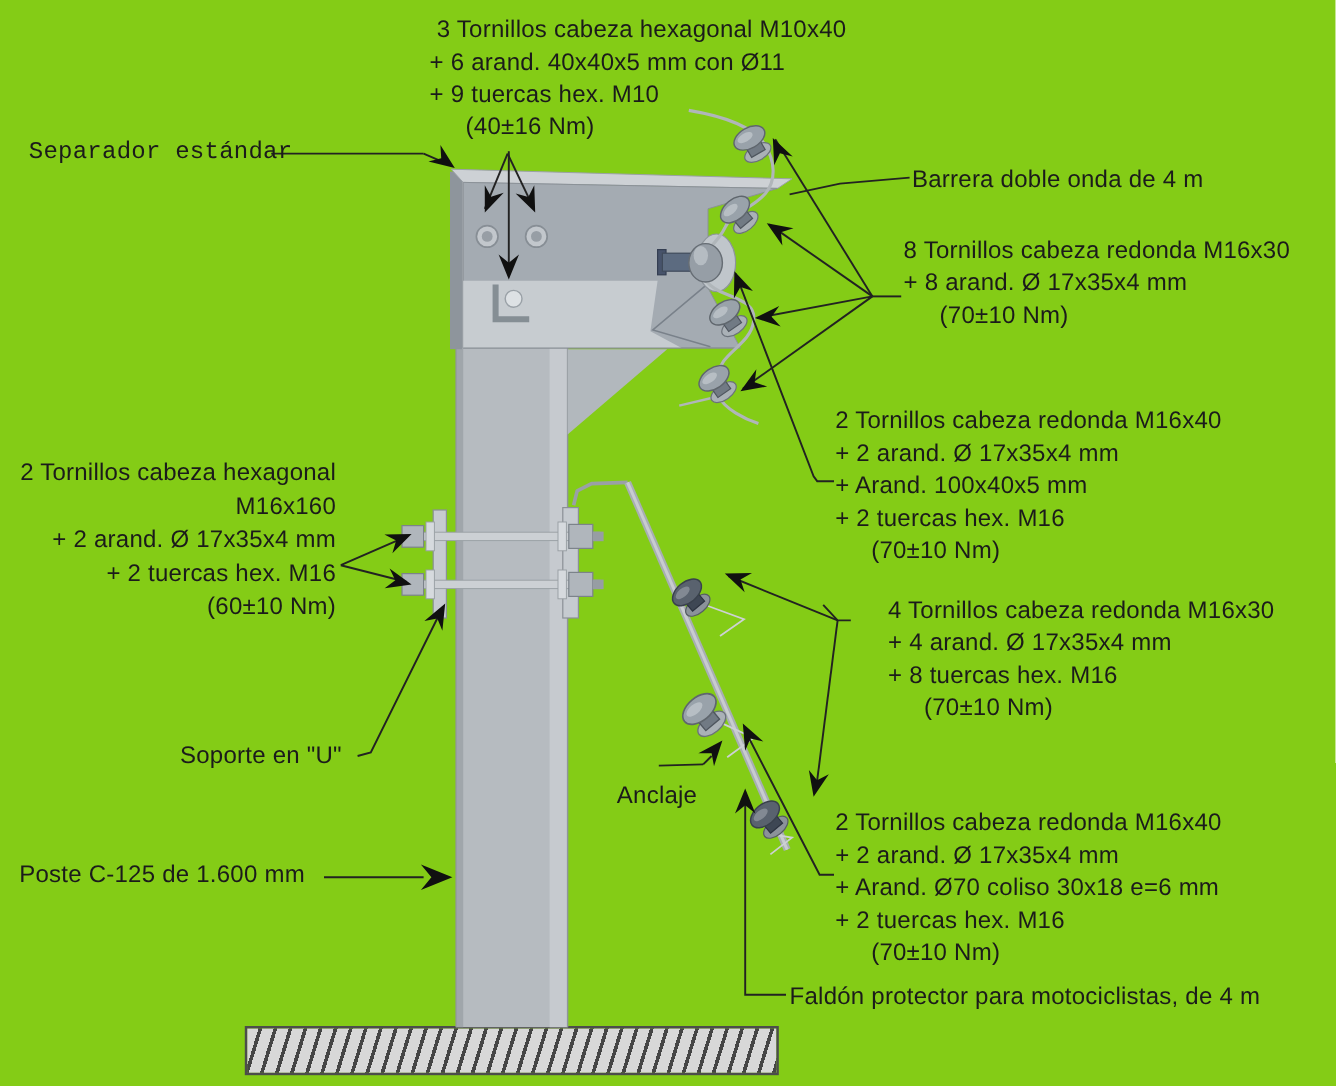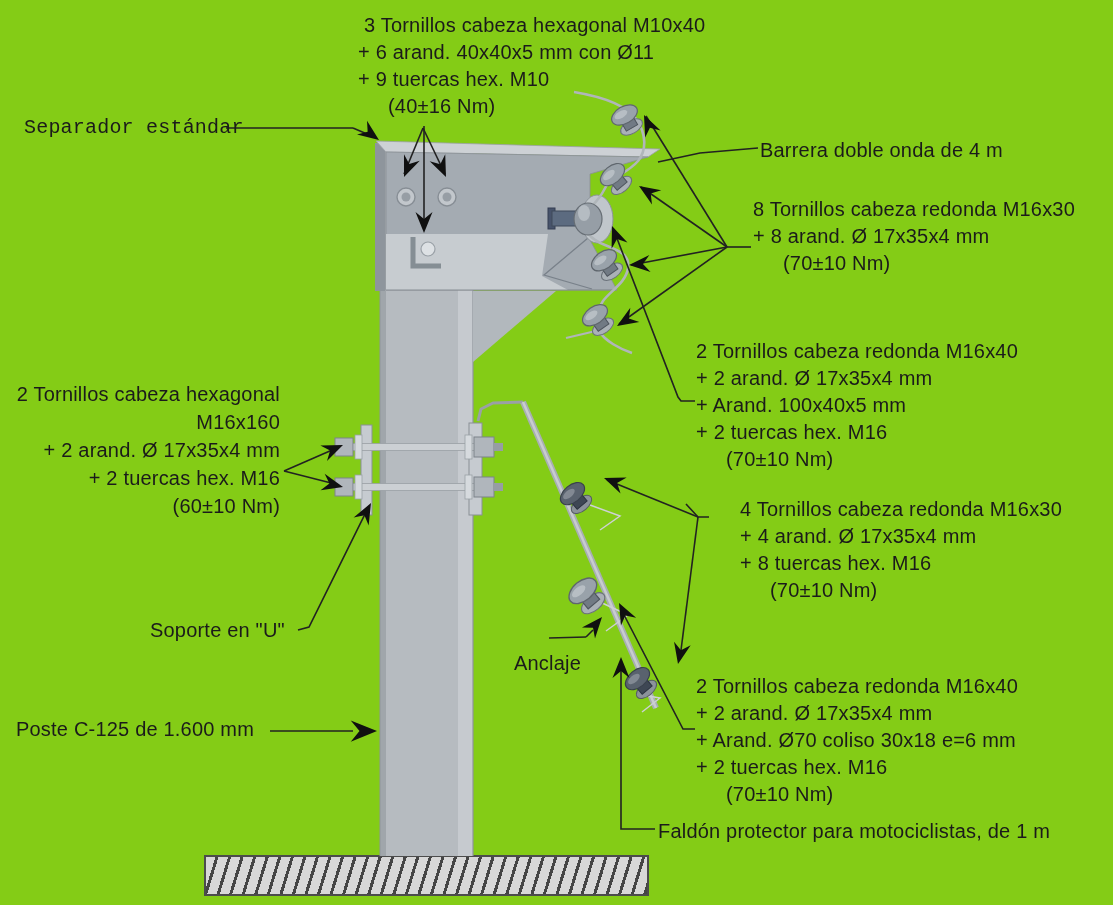--- a/index.html
+++ b/index.html
@@ -221,15 +221,15 @@
   <div class="lbl" style="left:16px;top:716px;">Poste C-125 de 1.600 mm</div>
 
   <div class="callout" style="left:696px;top:673px;">
     <div class="cl">2 Tornillos cabeza redonda M16x40</div>
     <div class="cl">+ 2 arand. Ø 17x35x4 mm</div>
     <div class="cl">+ Arand. Ø70 coliso 30x18 e=6 mm</div>
     <div class="cl">+ 2 tuercas hex. M16</div>
     <div class="cl ind">(70±10 Nm)</div>
   </div>
 
-  <div class="lbl" style="left:658px;top:818px;">Faldón protector para motociclistas, de 1 m</div>
+  <div class="lbl" style="left:658px;top:818px;">Faldón protector para motociclistas, de 4 m</div>
 
 </div>
 
 </body></html>

